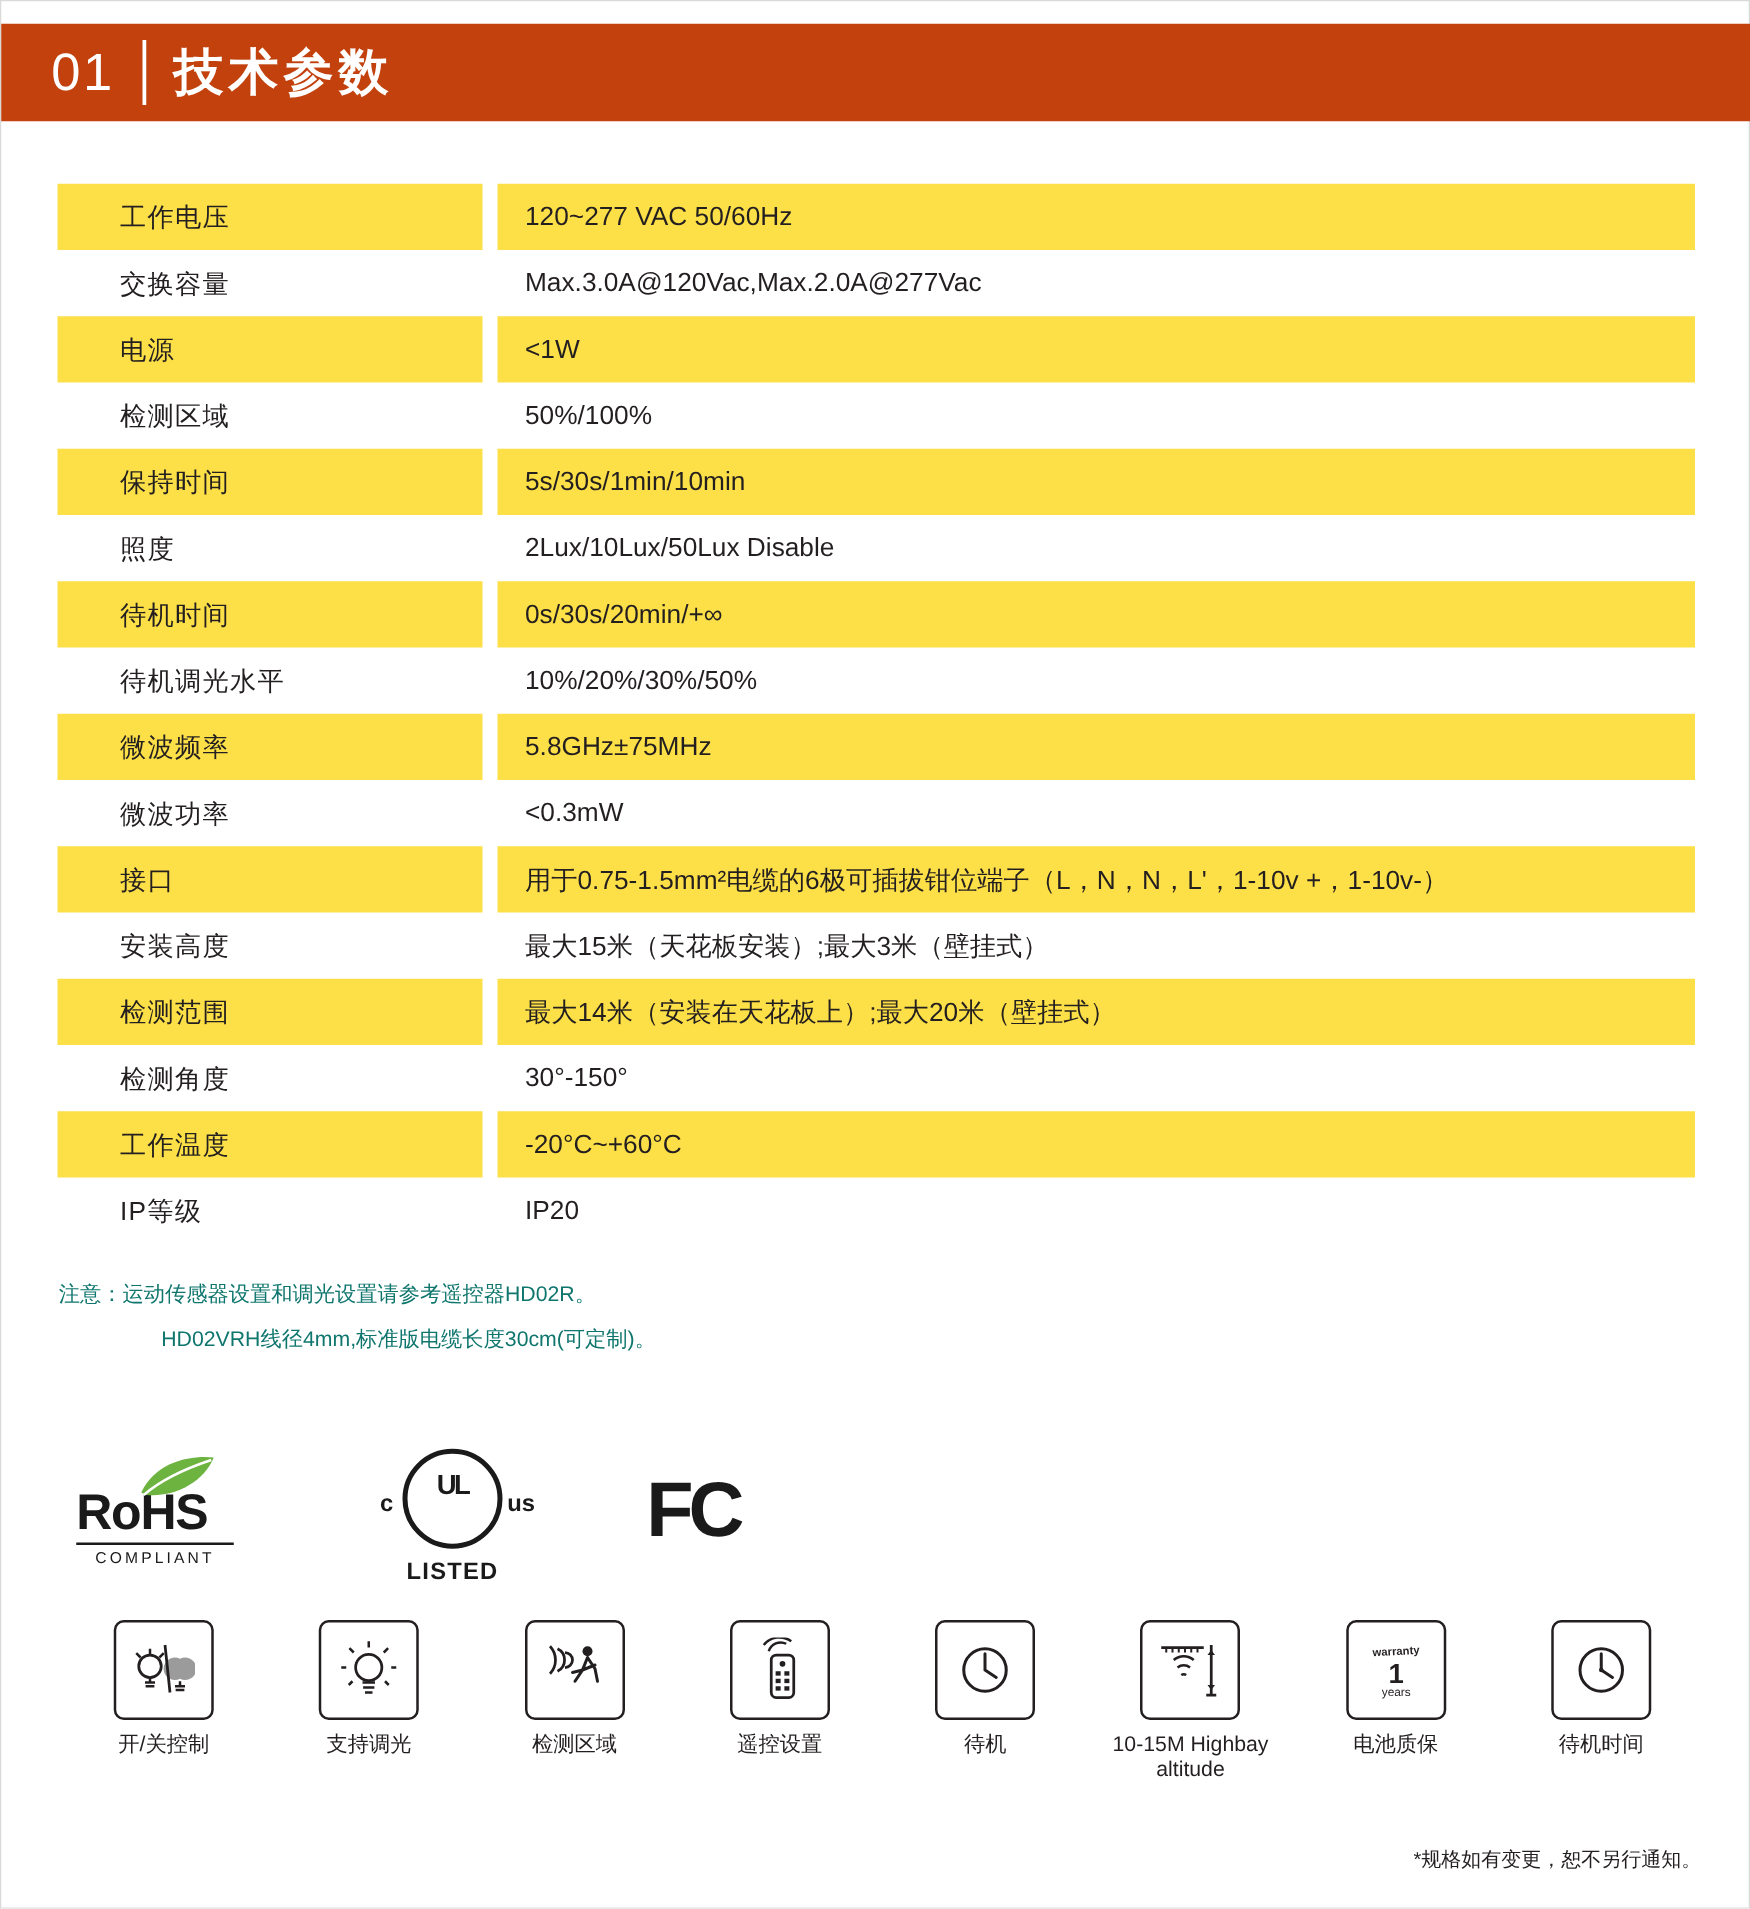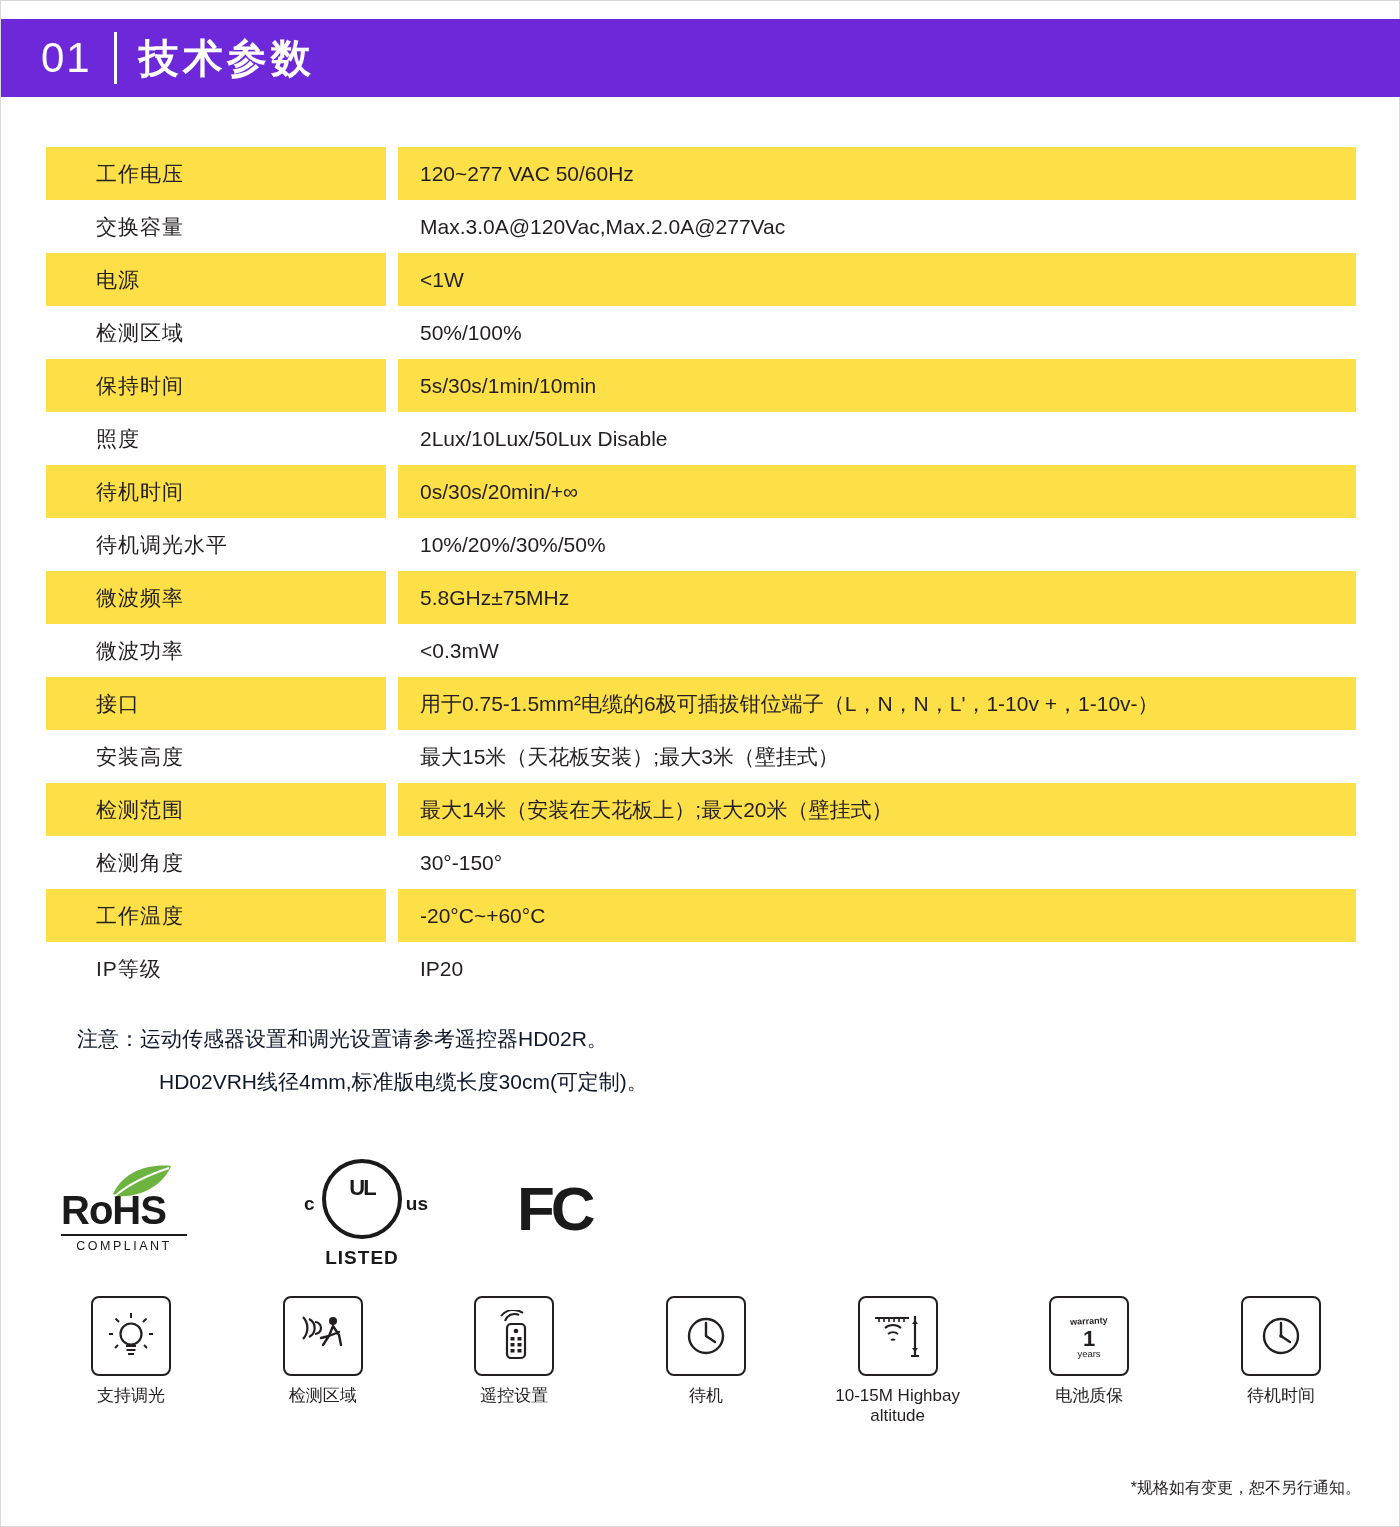--- a/index.html
+++ b/index.html
@@ -24,21 +24,21 @@
     background: #fff;
   }
 
   
   .header {
     position: absolute;
     left: 0;
     top: 18px;
     width: 1400px;
     height: 78px;
-    background: #6d28d9;
+    background: #c2410c;
     display: flex;
     align-items: center;
   }
   .header-num {
     color: #ffffff;
     font-size: 42px;
     font-weight: 400;
     letter-spacing: 2px;
     margin-left: 40px;
     line-height: 1;
@@ -87,25 +87,25 @@
   }
   .spec-table tr.shade td.label,
   .spec-table tr.shade td.value {
     background: #fde047;
   }
   .spec-table tr.shade td.gap { background: transparent; }
 
   
   .notes {
     position: absolute;
-    left: 76px;
+    left: 46px;
     top: 1022px;
-    font-size: 21px;
+    font-size: 17px;
     line-height: 1.55;
-    color: #0f172a;
+    color: #0f766e;
   }
   .notes .n1 { display: block; }
   .notes .n2 { display: block; margin-left: 82px; margin-top: 10px; }
 
   
   .certs {
     position: absolute;
     left: 60px;
     top: 1158px;
     height: 110px;
@@ -346,20 +346,32 @@
         <span class="ul-us">us</span>
       </div>
       <div class="ul-listed">LISTED</div>
     </div>
 
     <div class="cert cert-fc">FC</div>
   </div>
 
   <div class="features">
 
+    <div class="feature">
+      <div class="box">
+        <svg width="50" height="44" viewBox="0 0 50 44">
+          <circle cx="14" cy="19" r="9" fill="none" stroke="#231f20" stroke-width="2.2"></circle>
+          <path d="M14 10 v-5 M6.5 12 l-3.5-3.5 M21.5 12 l3.5-3.5 M14 28 v4 M10 32 h8 M10.5 35 h7" stroke="#231f20" stroke-width="2" fill="none"></path>
+          <path d="M38 13 a9 9 0 1 0 0 16 a9 9 0 1 0 0 -16" fill="#9b9b9b"></path>
+          <path d="M38 31 v4 M34 35 h8 M34.5 38 h7" stroke="#231f20" stroke-width="2" fill="none"></path>
+          <path d="M30 40 L 26 2" stroke="#231f20" stroke-width="2.2"></path>
+        </svg>
+      </div>
+      <div class="cap">开/关控制</div>
+    </div>
 
     <div class="feature">
       <div class="box">
         <svg width="46" height="48" viewBox="0 0 46 48">
           <circle cx="23" cy="22" r="10.5" fill="none" stroke="#231f20" stroke-width="2.2"></circle>
           <path d="M23 6 v-5 M11 10 l-3.5-3.5 M35 10 l3.5-3.5 M5 22 h-4 M41 22 h4 M10 33 l-3 3 M36 33 l3 3" stroke="#231f20" stroke-width="2" fill="none"></path>
           <path d="M18 34 h10 M18.5 38 h9 M20 42 h6" stroke="#231f20" stroke-width="2" fill="none"></path>
         </svg>
       </div>
       <div class="cap">支持调光</div>

